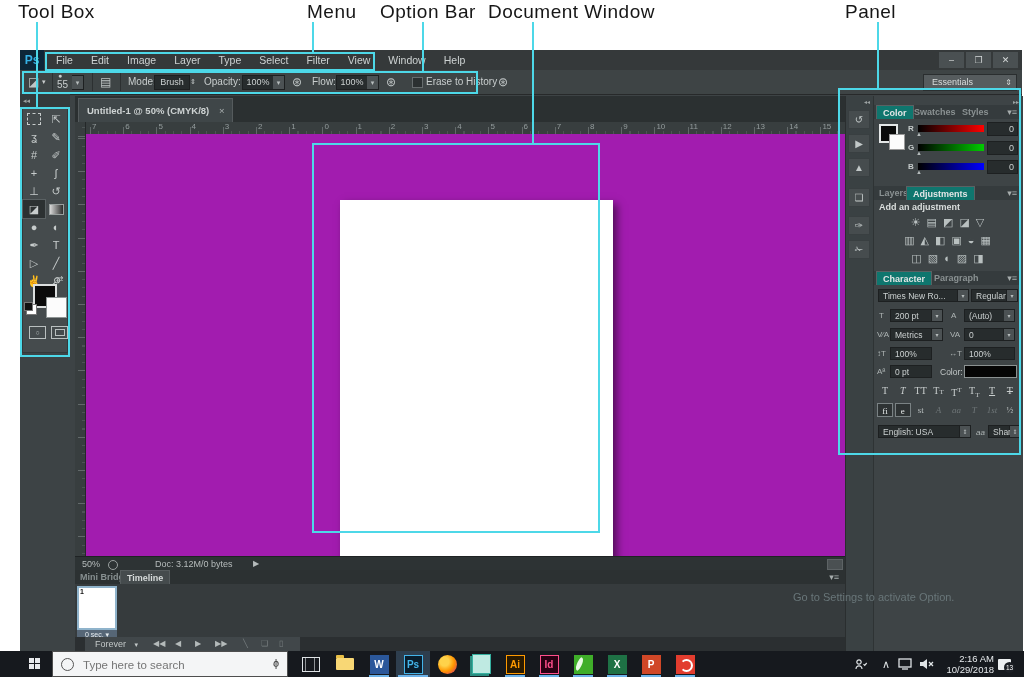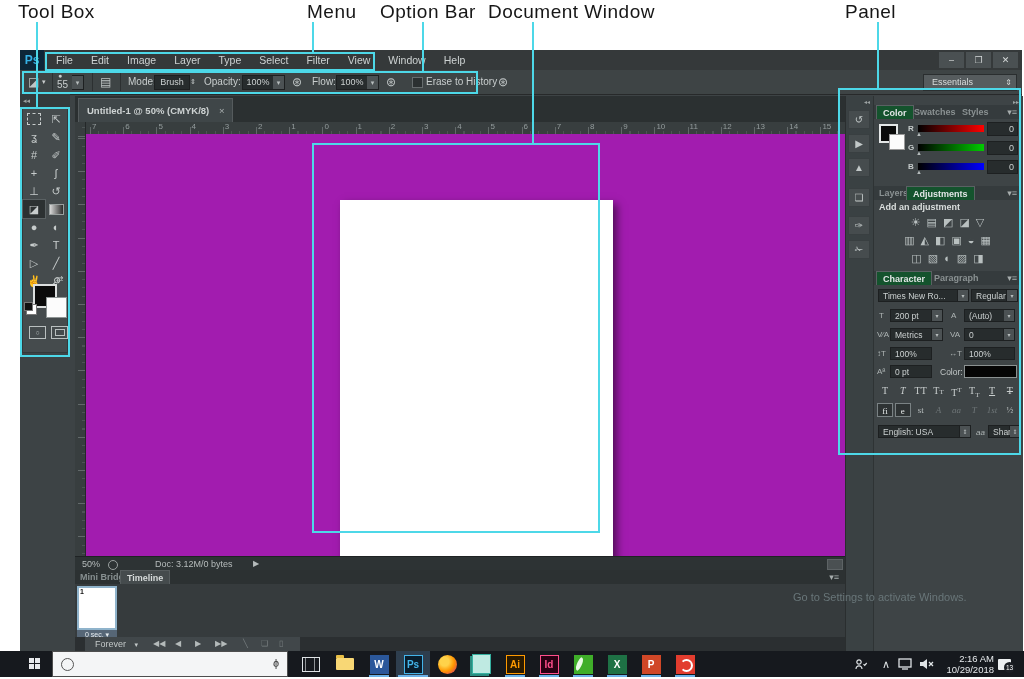--- a/index.html
+++ b/index.html
@@ -101,21 +101,21 @@
   .icon-dock{position:absolute;left:0;top:0;width:27px;height:555px;background:#3a4143;border-right:1px solid #2e3334;}
   .dock-header{position:absolute;left:0;top:2px;width:100%;color:#9aa1a1;font-size:6px;text-align:right;padding-right:3px;box-sizing:border-box;}
   .dock-cell{position:absolute;left:2px;width:22px;height:19px;background:#464c4e;border:1px solid #393f41;
              display:flex;align-items:center;justify-content:center;color:#c2c8c8;font-size:10px;box-sizing:border-box;}
   .panel-col{position:absolute;left:28px;top:0;width:149px;}
   .panel-strip{position:absolute;left:0;top:2px;width:100%;color:#9aa1a1;font-size:6px;text-align:right;padding-right:4px;box-sizing:border-box;}
   .panel{position:absolute;left:0;width:147px;background:#40474
 9;}
   .ptabbar{position:absolute;left:0;top:0;width:100%;height:14px;background:#353b3d;}
   .ptab{position:absolute;top:0;font-size:9px;font-weight:bold;line-height:14px;color:#8a9192;}
-  .ptab.active{background:#14532d;border:1px solid #5a6163;border-bottom:none;color:#e2e6e6;padding:0 6px;box-sizing:border-box;height:14px;}
+  .ptab.active{background:#0f766e;border:1px solid #5a6163;border-bottom:none;color:#e2e6e6;padding:0 6px;box-sizing:border-box;height:14px;}
   .pmenu{position:absolute;right:4px;top:0;color:#a7adad;font-size:9px;line-height:14px;}
   .panel-body{position:absolute;left:0;top:14px;width:100%;background:#40474
 9;}
   
   .cp-fg{position:absolute;left:5px;top:5px;width:15px;height:15px;background:#0a0a0a;border:2px solid #e4e7e7;}
   .cp-bg{position:absolute;left:15px;top:15px;width:14px;height:14px;background:#fcfcfc;border:1px solid #999;}
   .chan-row{position:absolute;left:34px;width:110px;height:14px;}
   .chan-label{position:absolute;left:0;top:2px;font-size:8px;font-weight:bold;color:#c5cbcb;}
   .chan-slider{position:absolute;left:10px;top:3px;width:66px;height:7px;border:1px solid #24282
 9;}
@@ -561,35 +561,36 @@
             <div class="cstep" style="left:86px;top:140px">⇕</div>
             <span class="cicon" style="left:102px;top:141px;font-style:italic">aa</span>
             <div class="cwell" style="left:114px;top:140px;width:22px">Sharp</div>
             <div class="cstep" style="left:136px;top:140px">⇕</div>
           </div>
         </div>
       </div>
     </div>
 
     <div class="activate">
-      <div class="l2">Go to Settings to activate Windows.</div>
+      <div class="l2">Go to Settings to activate Option.</div>
     </div>
   </div>
 
   <div class="taskbar">
     <div class="start-btn">
       <div class="win-logo">
           <span></span>
           <span></span>
           <span></span>
           <span></span>
         </div>
     </div>
     <div class="search-box">
       <span class="cortana-icon"></span>
+      <input type="text" placeholder="Type here to search" style="">
       <span class="mic-icon">ɸ</span>
     </div>
     <div class="tb-apps" id="tb-apps">
         <div class="tb-app">
           <span class="app-taskview"></span>
         </div>
         <div class="tb-app">
           <span class="app-folder"></span>
         </div>
         <div class="tb-app">

